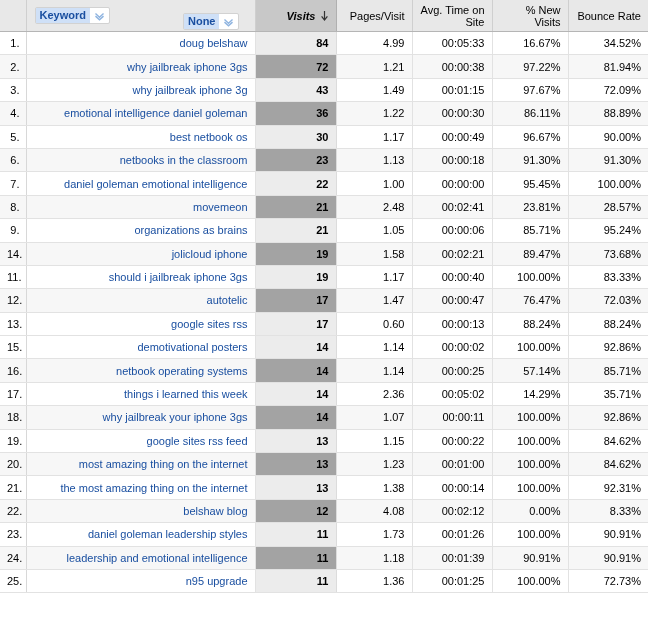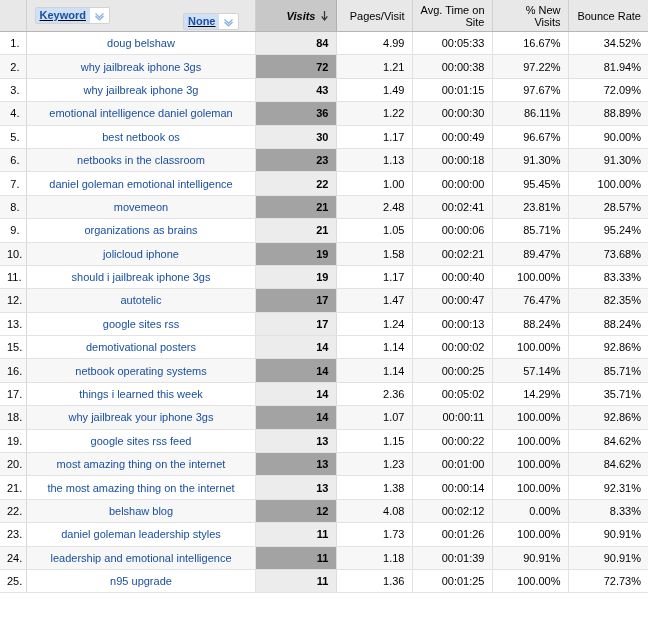--- a/index.html
+++ b/index.html
@@ -71,21 +71,20 @@
     font-style: italic;
   }
   thead th.th-last { border-right: none; margin-left: 31px; }
 
   
   .dim-selectors {
     display: flex;
     align-items: center;
     gap: 0;
     height: 31px;
-    text-decoration: underline;
   }
   .dim-pill {
     display: inline-flex;
     align-items: center;
     background: #ffffff;
     border: 1px solid #d2d2d2;
     border-radius: 2px;
     height: 17px;
     padding: 0 2px 0 0;
     cursor: pointer;
@@ -140,21 +139,21 @@
     overflow: hidden;
     box-sizing: border-box;
   }
   tbody td.cell-rank {
     text-align: right;
     padding-right: 6px;
     border-right: 1px solid #d8d8d8;
     color: #000;
   }
   tbody td.cell-kw {
-    text-align: center;
+    text-align: right;
     padding-left: 8px;
     border-right: 1px solid #e2e2e2;
     margin-left: 44px;
   }
   tbody td.cell-kw a {
     color: #1a4fa0;
     text-decoration: none;
     cursor: pointer;
   }
   tbody td.cell-visits {
@@ -293,21 +292,21 @@
         <tr class="odd">
           <td class="cell-rank">9.</td>
           <td class="cell-kw"><a href="#">organizations as brains</a></td>
           <td class="cell-visits">21</td>
           <td>1.05</td>
           <td>00:00:06</td>
           <td>85.71%</td>
           <td class="cell-last">95.24%</td>
         </tr>
         <tr class="even">
-          <td class="cell-rank">10.</td>
+          <td class="cell-rank">14.</td>
           <td class="cell-kw"><a href="#">jolicloud iphone</a></td>
           <td class="cell-visits">19</td>
           <td>1.58</td>
           <td>00:02:21</td>
           <td>89.47%</td>
           <td class="cell-last">73.68%</td>
         </tr>
         <tr class="odd">
           <td class="cell-rank">11.</td>
           <td class="cell-kw"><a href="#">should i jailbreak iphone 3gs</a></td>
@@ -317,27 +316,27 @@
           <td>100.00%</td>
           <td class="cell-last">83.33%</td>
         </tr>
         <tr class="even">
           <td class="cell-rank">12.</td>
           <td class="cell-kw"><a href="#">autotelic</a></td>
           <td class="cell-visits">17</td>
           <td>1.47</td>
           <td>00:00:47</td>
           <td>76.47%</td>
-          <td class="cell-last">82.35%</td>
+          <td class="cell-last">72.03%</td>
         </tr>
         <tr class="odd">
           <td class="cell-rank">13.</td>
           <td class="cell-kw"><a href="#">google sites rss</a></td>
           <td class="cell-visits">17</td>
-          <td>1.24</td>
+          <td>0.60</td>
           <td>00:00:13</td>
           <td>88.24%</td>
           <td class="cell-last">88.24%</td>
         </tr>
         <tr class="odd">
           <td class="cell-rank">15.</td>
           <td class="cell-kw"><a href="#">demotivational posters</a></td>
           <td class="cell-visits">14</td>
           <td>1.14</td>
           <td>00:00:02</td>

